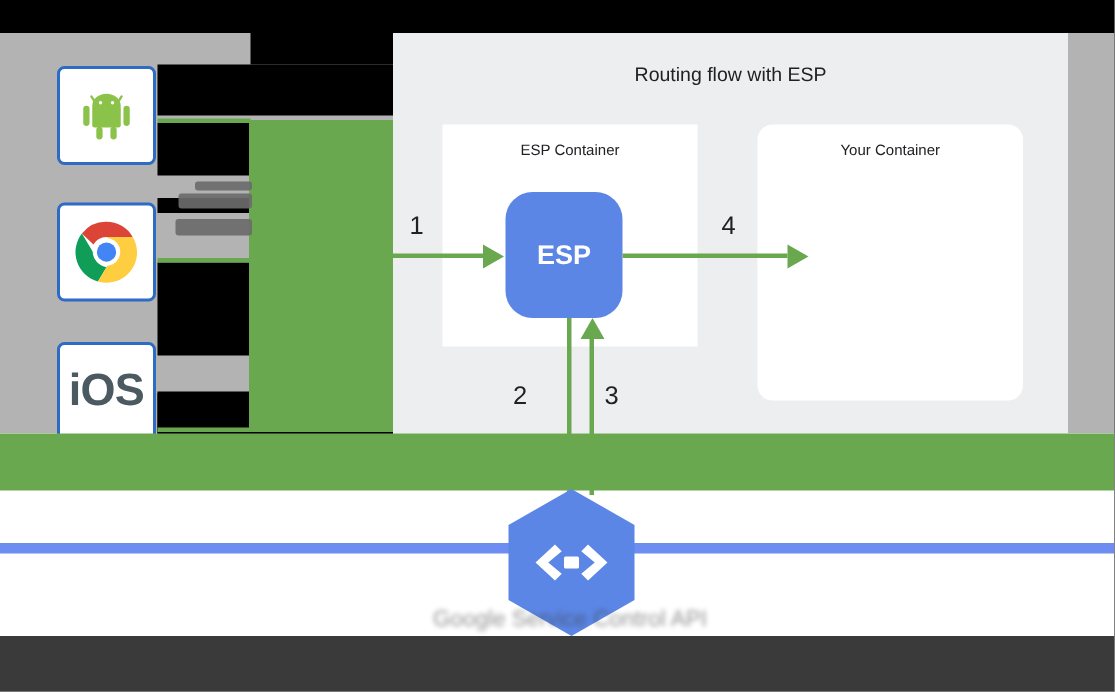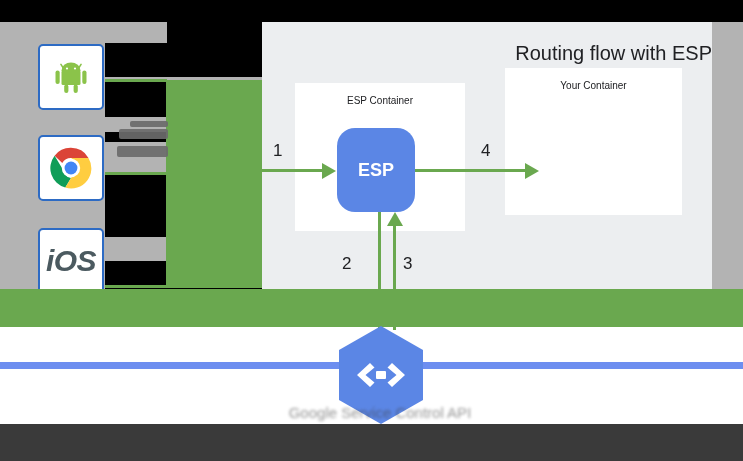--- a/index.html
+++ b/index.html
@@ -108,21 +108,20 @@
   .dev-android { left: 38px; top: 44px; }
   .dev-chrome  { left: 38px; top: 135px; }
   .dev-ios     { left: 38px; top: 228px; }
 
   .ios-text {
     font-family: "Liberation Sans", sans-serif;
     font-size: 30px;
     font-weight: bold;
     color: #4b5a60;
     letter-spacing: -0.5px;
-    font-style: italic;
   }
 
   
   .blur-text {
     position: absolute;
     background: #6b6b6b;
     border-radius: 2px;
     opacity: 0.92;
   }
   .bt1 { left: 130px; top: 121px; width: 38px; height: 6px; }
@@ -133,31 +132,31 @@
   .panel {
     position: absolute;
     left: 262px; top: 22px;
     width: 450px; height: 267px;
     background: #eceef0;
   }
   .panel-title {
     position: absolute;
     left: 0; top: 20px;
     width: 450px;
-    text-align: right;
-    font-size: 20px;
+    text-align: center;
+    font-size: 13px;
     color: #202124;
   }
 
   .container-box {
     position: absolute;
     background: #ffffff;
   }
   .box-esp  { left: 295px; top: 83px; width: 170px; height: 148px; }
-  .box-your { left: 505px; top: 68px; width: 177px; height: 147px; }
+  .box-your { left: 505px; top: 83px; width: 177px; height: 184px; border-radius: 10px; }
 
   .container-label {
     position: absolute;
     width: 100%;
     top: 12px;
     text-align: center;
     font-size: 10px;
     color: #202124;
   }
 

